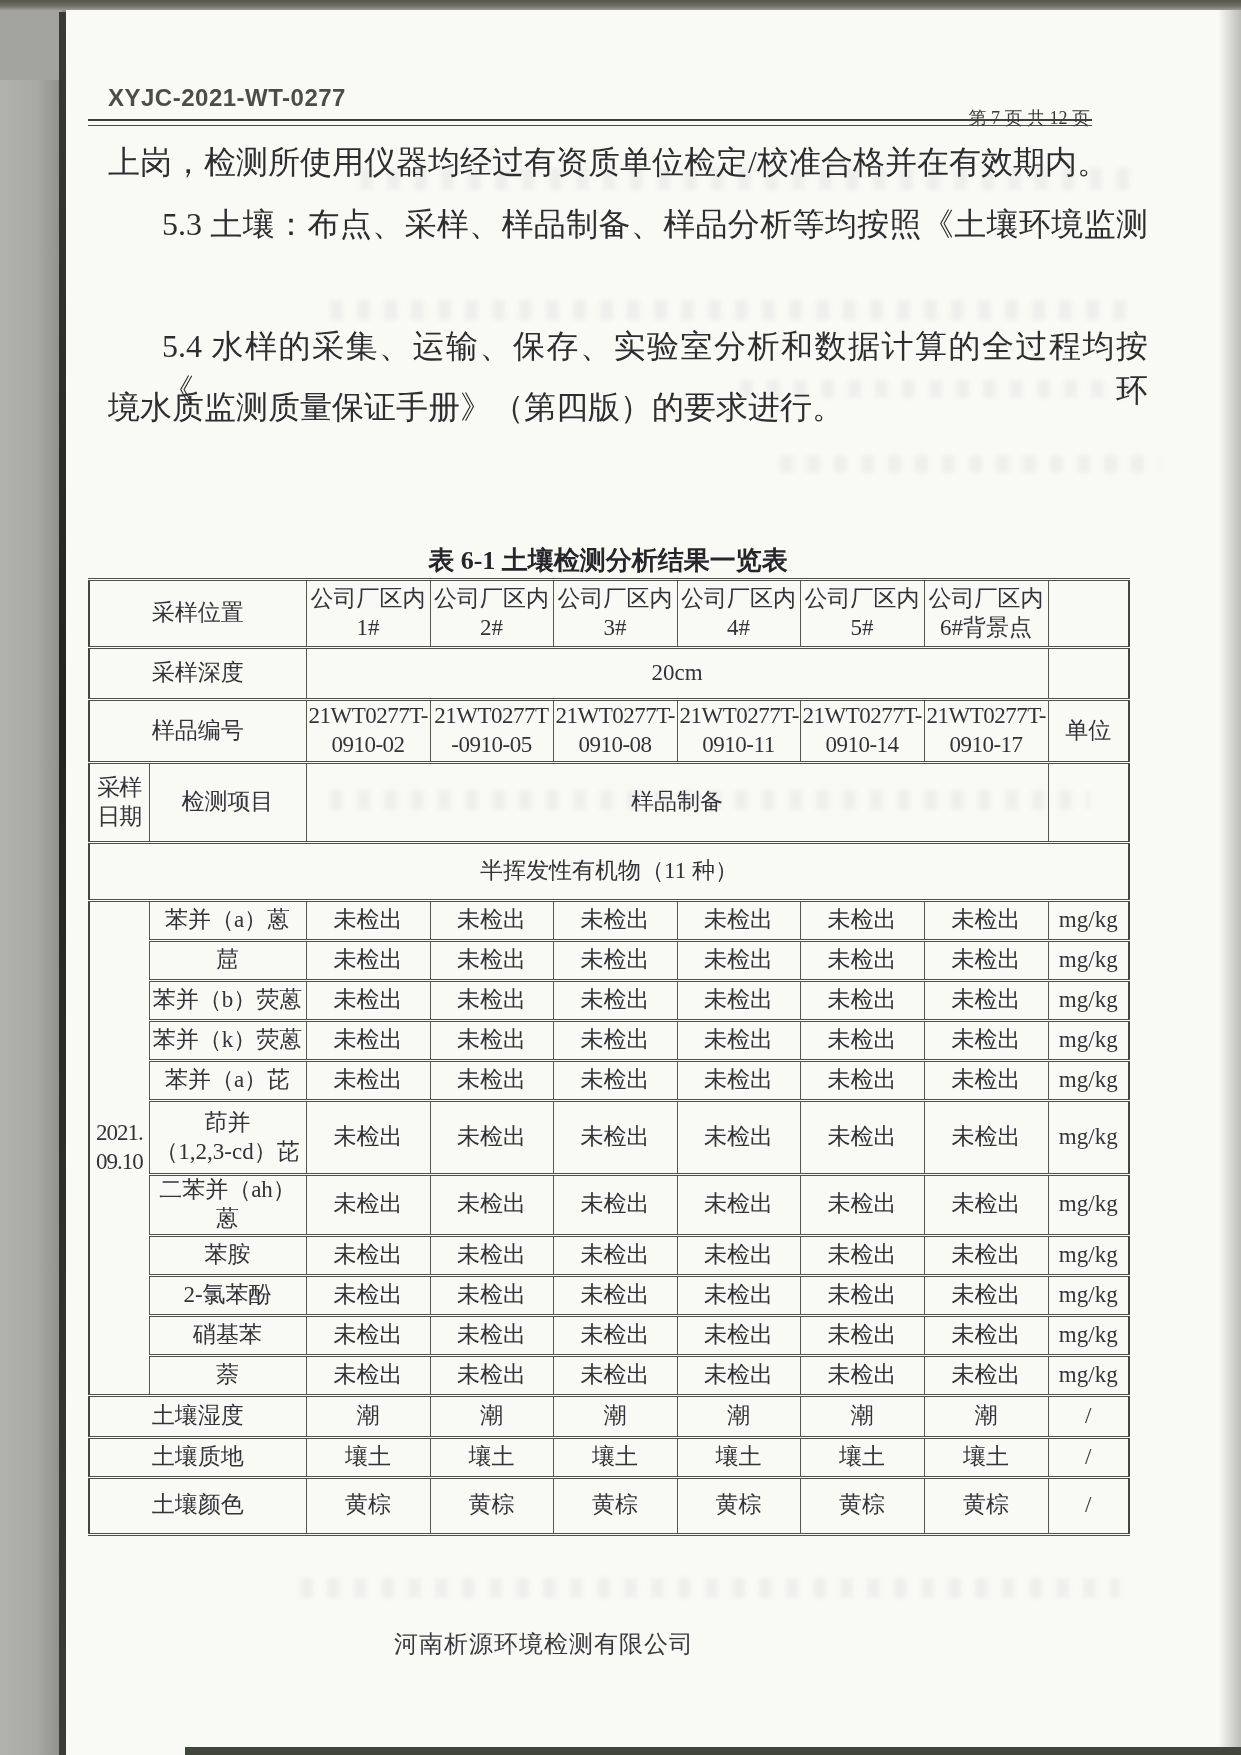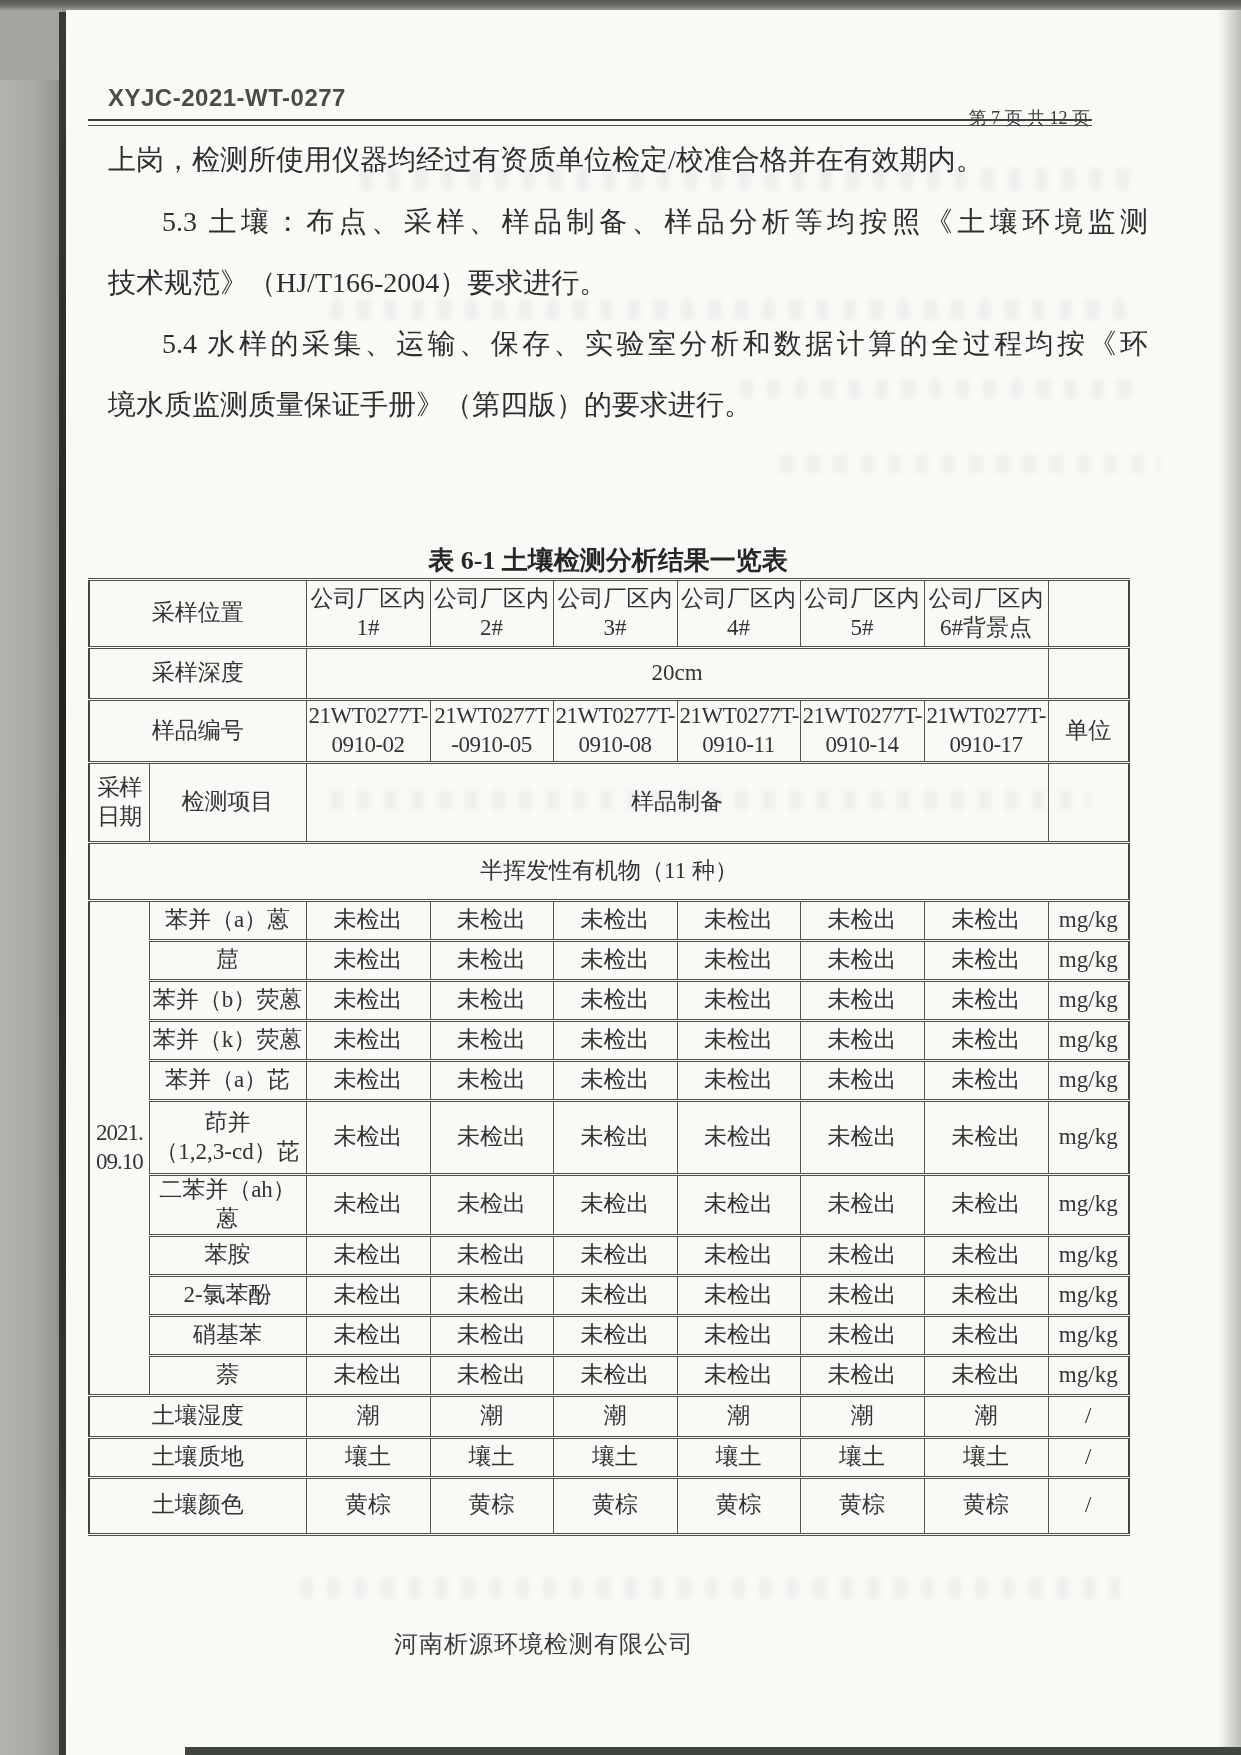--- a/index.html
+++ b/index.html
@@ -21,21 +21,21 @@
   .bottom-strip{position:absolute;left:185px;top:1747px;width:1056px;height:8px;background:#41463c;}
   .ghost{position:absolute;filter:blur(2px);opacity:.55;
          background:repeating-linear-gradient(90deg,rgba(125,132,142,.14) 0 13px,rgba(125,132,142,0) 13px 27px);}
   
   .doc-code{position:absolute;left:108px;top:84px;font-family:"Liberation Sans","DejaVu Sans",sans-serif;
             font-size:24px;font-weight:bold;color:#4c4c4a;letter-spacing:.5px;}
   .page-info{position:absolute;left:850px;top:86px;width:240px;text-align:right;font-size:18px;color:#3a3a3c;margin-top:20px;}
   .header-rule{position:absolute;left:88px;top:119px;width:1004px;height:4px;
                border-top:2px solid #3e3e3c;border-bottom:1px solid #4a4a48;}
   
-  .bline{position:absolute;left:108px;width:986px;font-size:28px;color:#2e2e30;white-space:nowrap;}
+  .bline{position:absolute;left:108px;width:986px;font-size:32px;color:#2e2e30;white-space:nowrap;}
   .bline.just{white-space:normal;text-align:justify;text-align-last:justify;}
   .bline.ind{padding-left:54px;}
   .sec-heading{position:absolute;left:88px;top:495px;font-size:29px;font-weight:bold;color:#222226;letter-spacing:1px;}
   .tbl-title{position:absolute;left:88px;top:543px;width:1040px;text-align:center;
              font-size:26px;font-weight:bold;color:#26262a;}
   
   table.results{position:absolute;left:88px;top:578px;width:1040px;border-collapse:collapse;table-layout:fixed;}
   table.results td{border-left:1px solid #56564f;border-right:1px solid #56564f;
                    border-top:3px double #50504a;border-bottom:3px double #50504a;
                    text-align:center;vertical-align:middle;font-size:23px;color:#333338;
@@ -65,21 +65,20 @@
   <div class="ghost" style="left:780px;top:455px;width:380px;height:18px;"></div>
   <div class="ghost" style="left:330px;top:790px;width:760px;height:20px;"></div>
   <div class="ghost" style="left:300px;top:1578px;width:820px;height:20px;"></div>
 
   <div class="doc-code">XYJC-2021-WT-0277</div>
   <div class="page-info">第 7 页 共 12 页</div>
   <div class="header-rule"></div>
 
   <div class="bline" style="top:141px;">上岗，检测所使用仪器均经过有资质单位检定/校准合格并在有效期内。</div>
   <div class="bline just ind" style="top:203px;">5.3 土壤：布点、采样、样品制备、样品分析等均按照《土壤环境监测</div>
-  <div class="bline" style="top:264px;">技术规范》（HJ/T166-2004）要求进行。</div>
   <div class="bline just ind" style="top:325px;">5.4 水样的采集、运输、保存、实验室分析和数据计算的全过程均按《环</div>
   <div class="bline" style="top:386px;">境水质监测质量保证手册》（第四版）的要求进行。</div>
 
   <div class="tbl-title">表 6-1  土壤检测分析结果一览表</div>
 
   <table class="results">
     <colgroup>
       <col style="width:60px">
         <col style="width:157px">
       <col style="width:124px">

